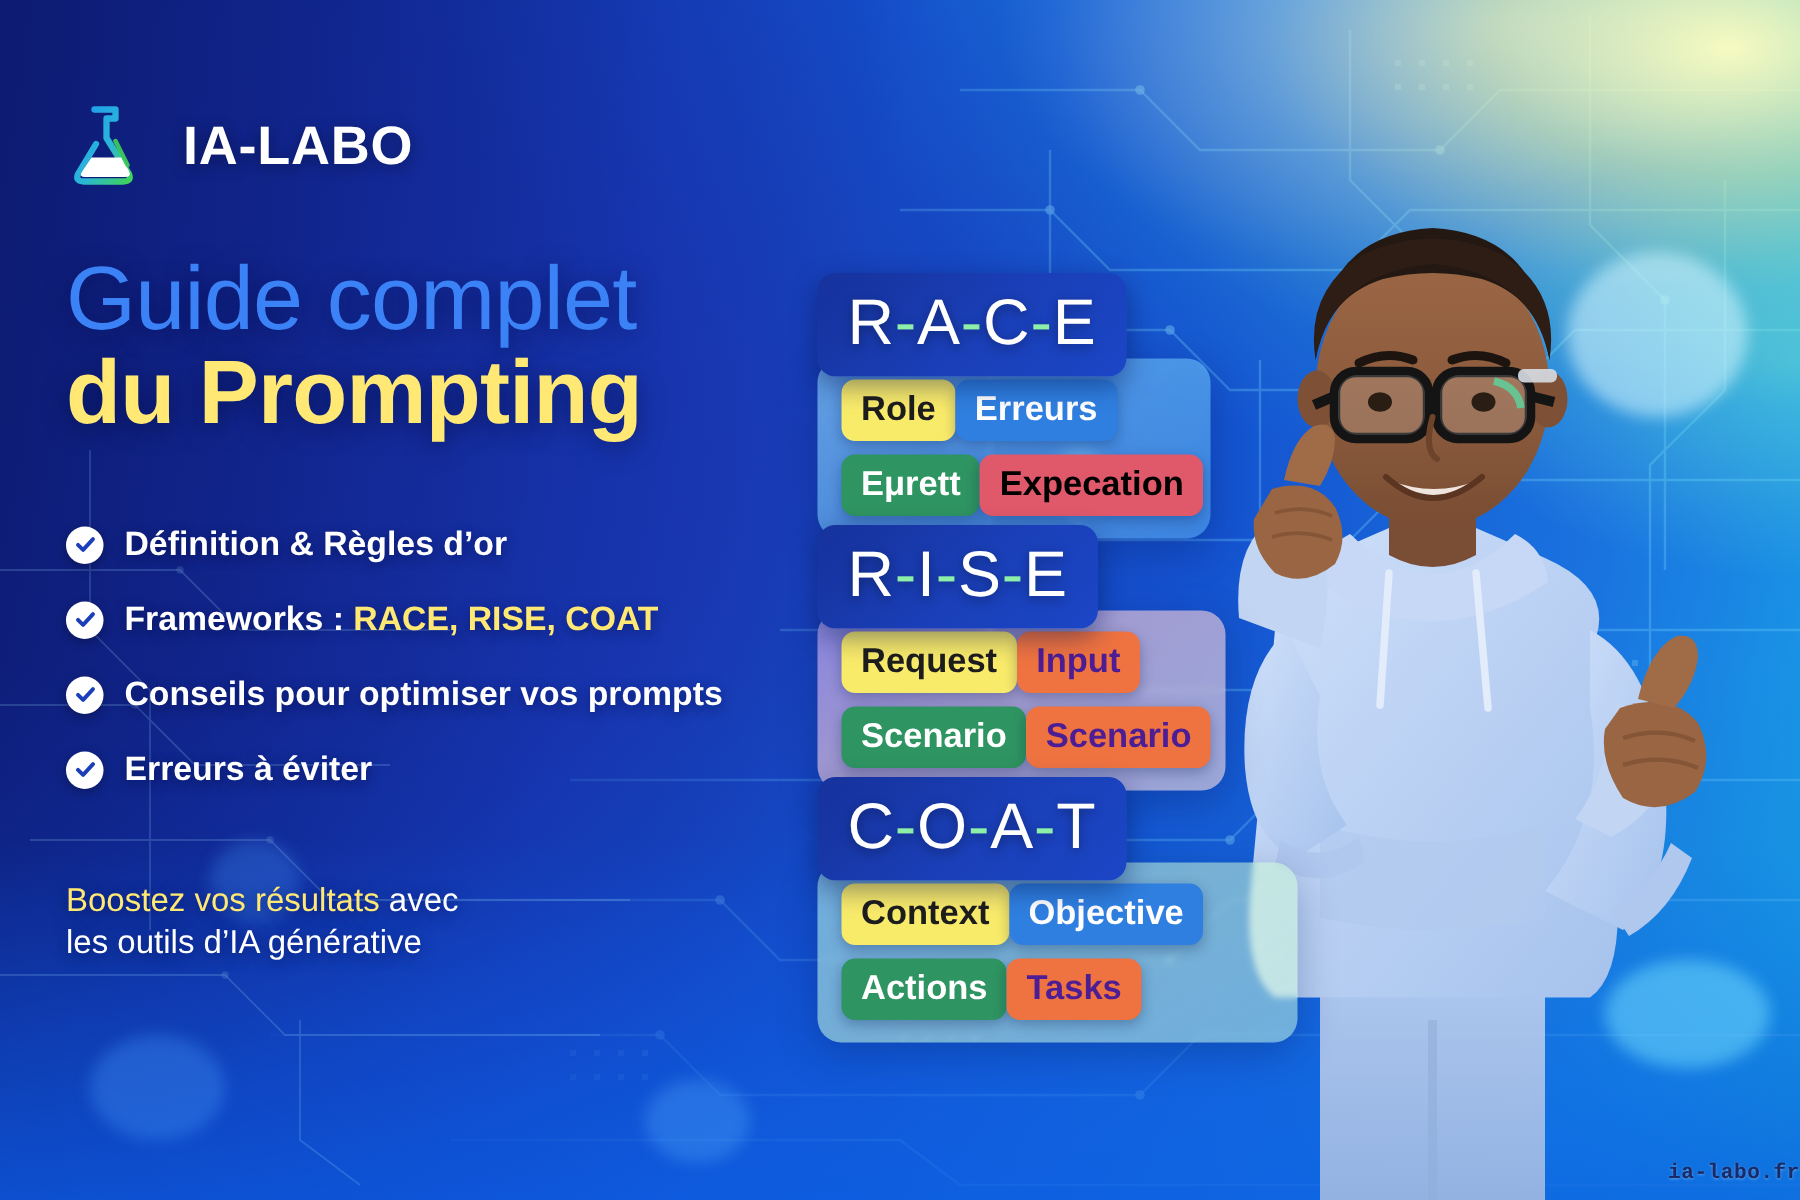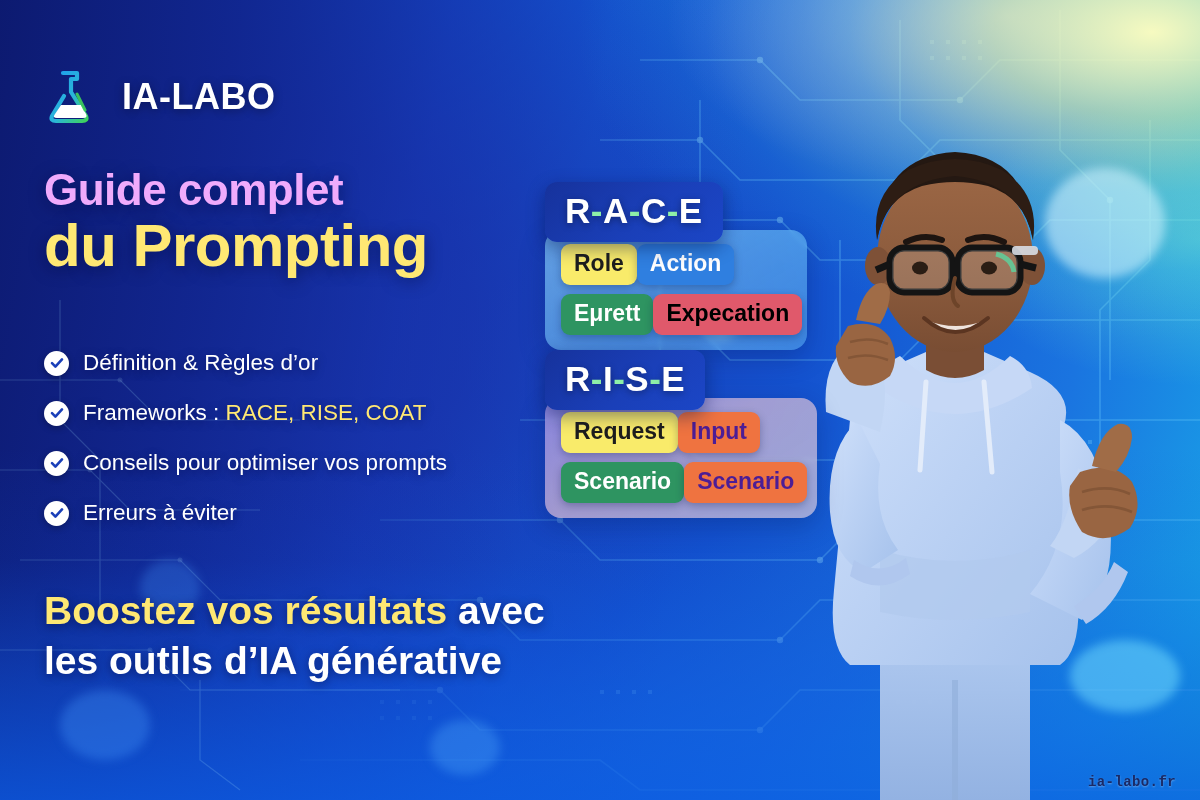--- a/index.html
+++ b/index.html
@@ -44,55 +44,55 @@
   .logo{position:absolute;left:44px;top:68px;display:flex;align-items:center;gap:28px;}
   .logo-mark{width:50px;height:58px;display:block;}
   .logo-text{
     font-size:36px;font-weight:bold;color:#ffffff;letter-spacing:.5px;
     text-shadow:0 2px 10px rgba(0,0,0,.35);
   }
 
   
   .headline{position:absolute;left:44px;top:168px;line-height:1.02;}
   .hl-1{
-    font-size:44px;font-weight:bold;color:#f0abfc;letter-spacing:-.5px;
+    font-size:60px;font-weight:normal;color:#3b82f6;letter-spacing:-.5px;
     text-shadow:0 3px 16px rgba(0,10,60,.55);
   }
   .hl-2{
     font-size:60px;font-weight:bold;color:#ffe873;letter-spacing:-.5px;margin-top:2px;
     text-shadow:0 3px 16px rgba(0,10,60,.55);
   }
 
   
   .bullets{position:absolute;left:44px;top:338px;}
   .bullet{display:flex;align-items:center;gap:14px;height:50px;}
   .chk{
     width:25px;height:25px;border-radius:50%;background:#ffffff;flex:0 0 auto;
     display:flex;align-items:center;justify-content:center;
     box-shadow:0 2px 7px rgba(0,0,0,.30);
   }
   .chk svg{width:14px;height:14px;display:block;}
-  .btxt{font-size:22.5px;font-weight:normal;color:#ffffff;text-shadow:0 2px 8px rgba(0,10,60,.5);}
+  .btxt{font-size:22.5px;font-weight:bold;color:#ffffff;text-shadow:0 2px 8px rgba(0,10,60,.5);}
   .btxt .hi{color:#ffe873;}
 
   
   .cta{position:absolute;left:44px;top:586px;line-height:1.28;}
-  .cta-l{font-size:39px;font-weight:bold;color:#ffffff;text-shadow:0 2px 10px rgba(0,10,60,.55);}
+  .cta-l{font-size:22px;font-weight:normal;color:#ffffff;text-shadow:0 2px 10px rgba(0,10,60,.55);}
   .cta-l .y{color:#ffe873;}
 
   
   .fw{position:absolute;}
   .fw-head{
     display:inline-block;border-radius:12px;padding:9px 20px 11px 20px;
     background:linear-gradient(135deg,#16329c 0%,#1a3fb8 55%,#1b46c6 100%);
     box-shadow:0 6px 18px rgba(0,15,70,.45);
     position:relative;z-index:3;
   }
   .fw-head-txt{
-    font-size:35px;font-weight:bold;color:#ffffff;letter-spacing:.5px;white-space:nowrap;
+    font-size:43px;font-weight:normal;color:#ffffff;letter-spacing:.5px;white-space:nowrap;
     text-shadow:0 2px 7px rgba(0,0,0,.35);
   }
   .fw-head-txt .d{color:#8ef0a8;}
   .fw-body{
     border-radius:16px;padding:14px 16px 15px 16px;margin-top:-12px;
     position:relative;z-index:2;
     backdrop-filter:blur(2px);
   }
   .fw-row{display:flex;margin-bottom:9px;}
   .fw-row:last-child{margin-bottom:0;}
@@ -109,21 +109,21 @@
   .body-race{background:linear-gradient(150deg, rgba(150,225,255,.60) 0%, rgba(120,205,250,.52) 55%, rgba(110,195,245,.45) 100%);box-shadow:0 8px 26px rgba(0,25,90,.28);}
   .body-rise{background:linear-gradient(150deg, rgba(205,175,245,.62) 0%, rgba(248,205,215,.62) 45%, rgba(252,222,220,.58) 100%);box-shadow:0 8px 26px rgba(0,25,90,.28);}
   .body-coat{background:linear-gradient(150deg, rgba(175,240,235,.60) 0%, rgba(200,245,210,.55) 50%, rgba(205,248,220,.50) 100%);box-shadow:0 8px 26px rgba(0,25,90,.28);}
 
   
   .person{position:absolute;left:730px;top:120px;width:470px;height:680px;}
   .person svg{width:100%;height:100%;display:block;}
 
   
   .watermark{
-    position:absolute;right:24px;bottom:10px;
+    position:absolute;right:0;bottom:10px;
     font-family:"Liberation Mono","DejaVu Sans Mono",monospace;
     font-size:14px;font-weight:bold;color:#1a2a66;letter-spacing:.4px;
     text-shadow:0 1px 2px rgba(255,255,255,.35);
   }
 </style>
 </head>
 <body>
 
 <div class="stage">
 
@@ -390,21 +390,21 @@
     <div class="cta-l">les outils d’IA générative</div>
   </div>
 
   <div class="fw" style="left:545px;top:182px;width:262px;">
     <div class="fw-head">
       <span class="fw-head-txt"><span>R</span><span class="d">-</span><span>A</span><span class="d">-</span><span>C</span><span class="d">-</span><span>E</span></span>
     </div>
     <div class="fw-body body-race">
       <div class="fw-row">
         <span class="tag t-yellow">Role</span>
-        <span class="tag t-blue">Action</span>
+        <span class="tag t-blue">Erreurs</span>
       </div>
       <div class="fw-row">
         <span class="tag t-green">Eμrett</span>
         <span class="tag t-red">Expecation</span>
       </div>
     </div>
   </div>
 
   <div class="fw" style="left:545px;top:350px;width:272px;">
     <div class="fw-head">
@@ -415,16 +415,31 @@
         <span class="tag t-yellow">Request</span>
         <span class="tag t-orange">Input</span>
       </div>
       <div class="fw-row">
         <span class="tag t-green">Scenario</span>
         <span class="tag t-orange">Scenario</span>
       </div>
     </div>
   </div>
 
+  <div class="fw" style="left:545px;top:518px;width:320px;">
+    <div class="fw-head">
+      <span class="fw-head-txt"><span>C</span><span class="d">-</span><span>O</span><span class="d">-</span><span>A</span><span class="d">-</span><span>T</span></span>
+    </div>
+    <div class="fw-body body-coat">
+      <div class="fw-row">
+        <span class="tag t-yellow">Context</span>
+        <span class="tag t-blue">Objective</span>
+      </div>
+      <div class="fw-row">
+        <span class="tag t-green">Actions</span>
+        <span class="tag t-orange">Tasks</span>
+      </div>
+    </div>
+  </div>
 
   <div class="watermark">ia-labo.fr</div>
 
 </div>
 
 </body></html>

